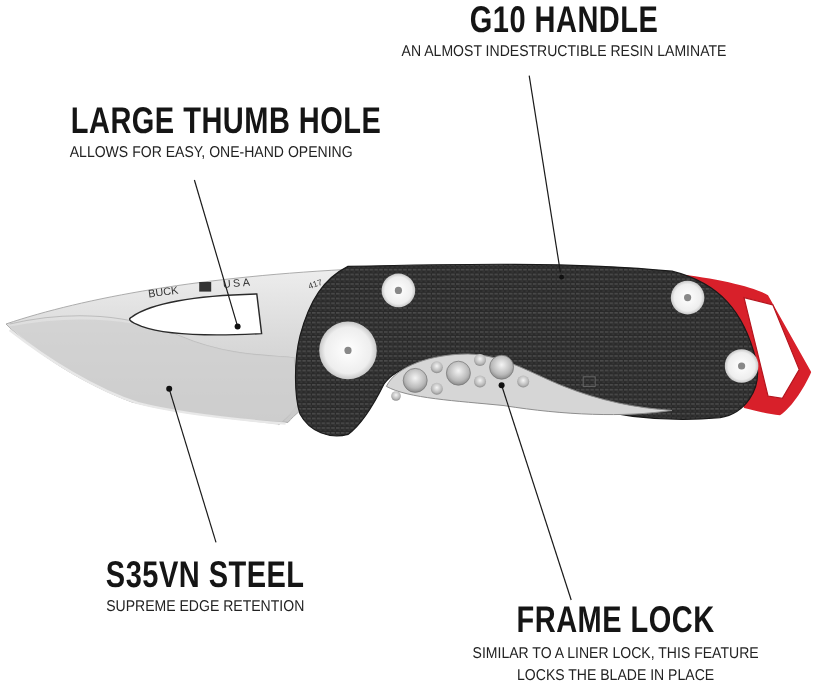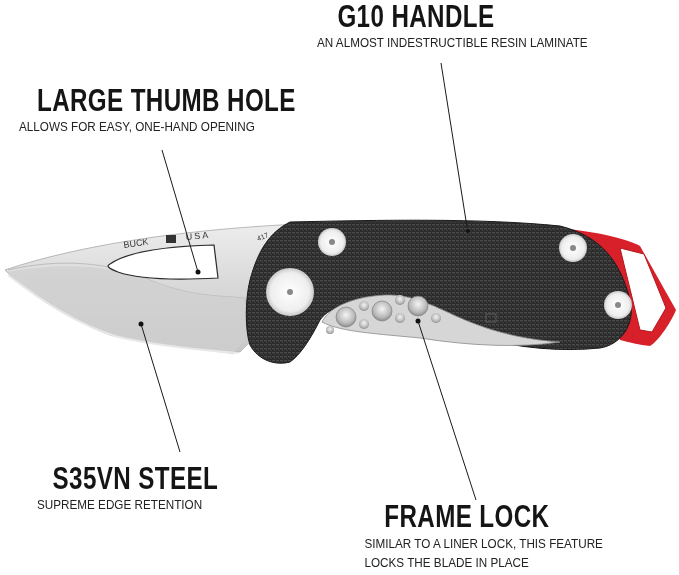--- a/index.html
+++ b/index.html
@@ -1,17 +1,17 @@
 <!DOCTYPE html>
 <html><head>
 <meta charset="utf-8">
 <style>
   html, body { margin: 0; padding: 0; background: #ffffff; }
   body { width: 679px; height: 575px; position: relative; overflow: hidden; font-family: "Liberation Sans", sans-serif; }
-  .callout { position: absolute; color: #1a1a1a; }
+  .callout { position: absolute; text-align: center; color: #1a1a1a; }
   .callout .title {
     font-family: "Liberation Sans", sans-serif;
     font-weight: bold;
     font-size: 31px;
     letter-spacing: 0.5px;
     transform: scaleX(0.78);
     transform-origin: center;
     white-space: nowrap;
     line-height: 34px;
     color: #151515;
@@ -19,22 +19,22 @@
   .callout .sub {
     font-family: "Liberation Sans", sans-serif;
     font-size: 13px;
     white-space: nowrap;
     line-height: 18px;
     color: #222;
     transform: scaleX(0.9);
     transform-origin: center;
   }
   #c-handle { left: 300px; top: 0px; width: 340px; }
-  #c-thumb { left: 4px; top: 84px; width: 300px; }
-  #c-steel { left: 24px; top: 462px; width: 260px; }
+  #c-thumb { left: 26px; top: 84px; width: 300px; }
+  #c-steel { left: 41px; top: 462px; width: 260px; }
   #c-lock { left: 348px; top: 500px; width: 330px; }
   #c-lock .sub { line-height: 19px; }
   svg.art { position: absolute; left: 0; top: 0; }
 </style>
 </head>
 <body>
 
 <svg class="art" width="679" height="575" viewBox="0 0 679 575" xmlns="http://www.w3.org/2000/svg">
   <defs>
     <pattern id="g10" width="4" height="4" patternUnits="userSpaceOnUse">

